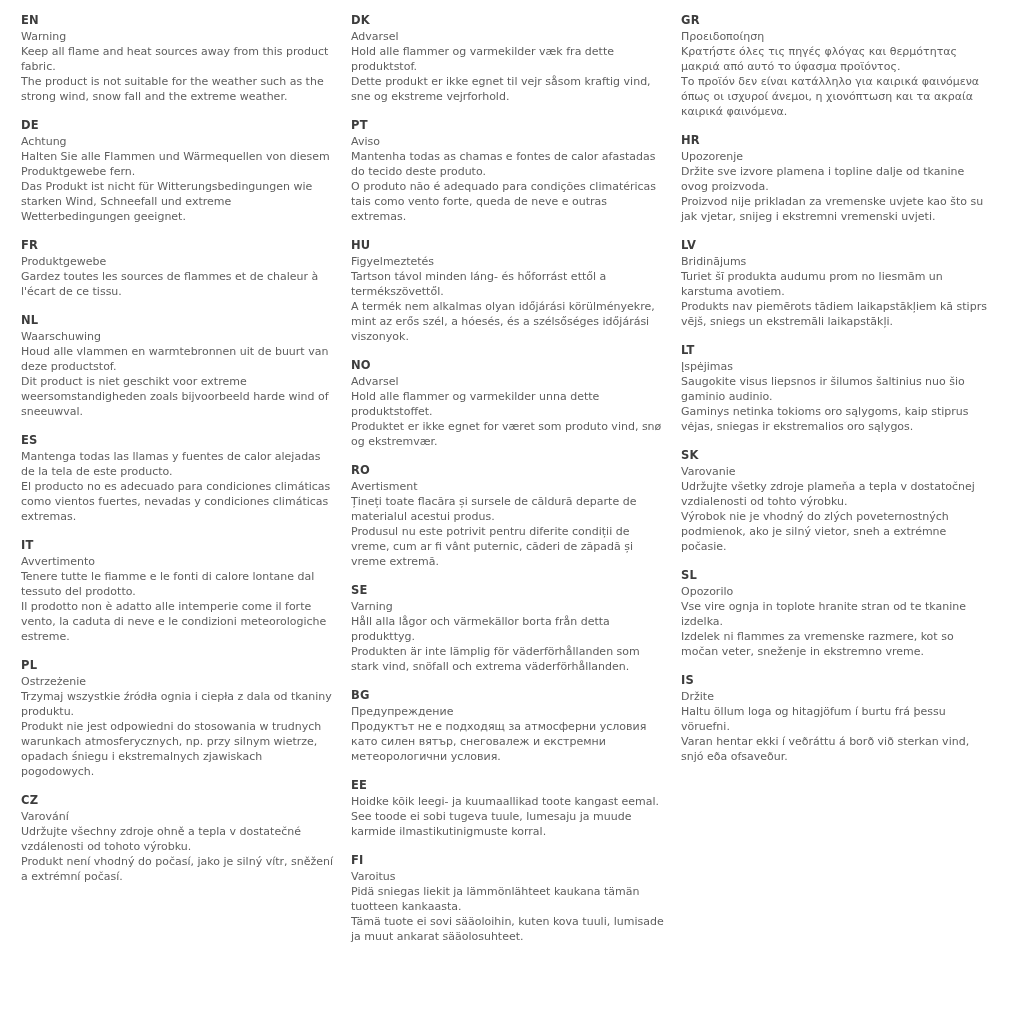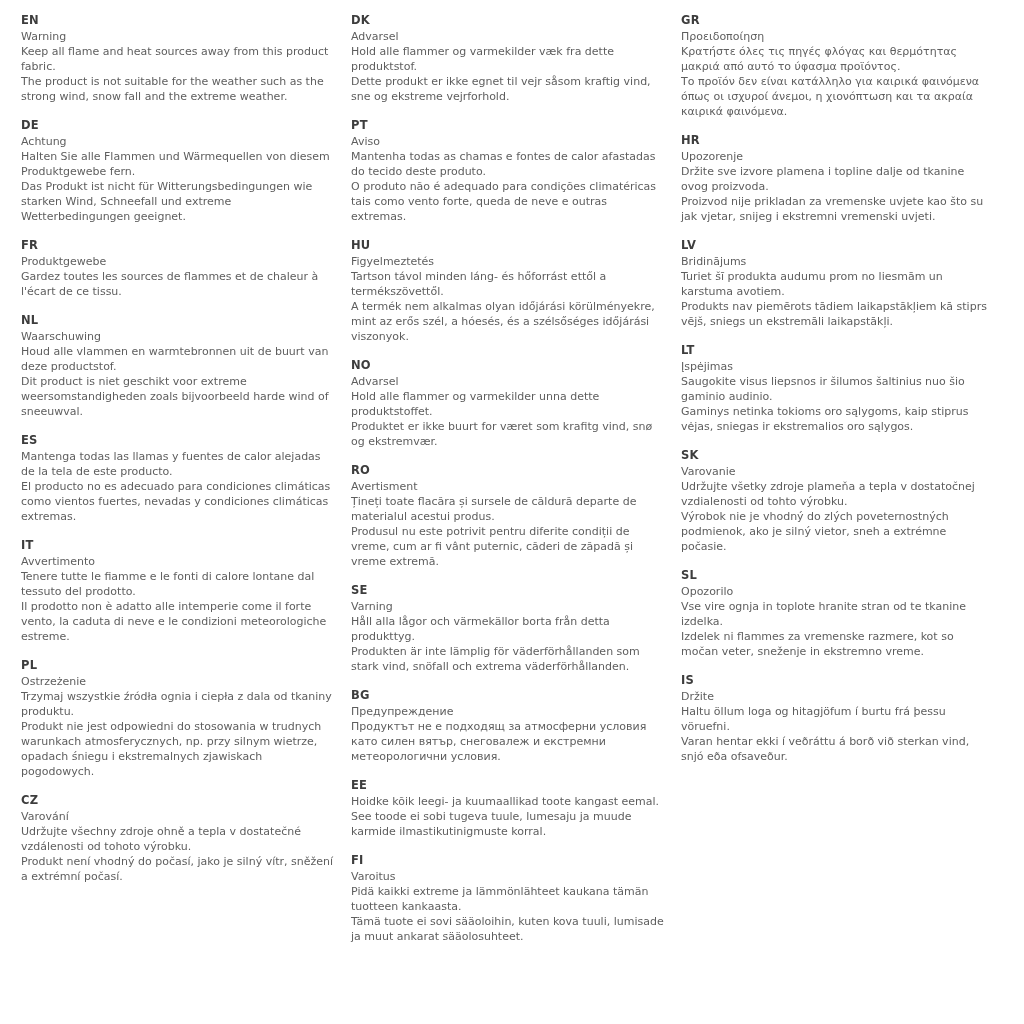--- a/index.html
+++ b/index.html
@@ -111,21 +111,21 @@
       <div class="entry">
         <div class="code">HU</div>
         <div class="title">Figyelmeztetés</div>
         <div class="para">Tartson távol minden láng- és hőforrást ettől a termékszövettől.</div>
         <div class="para">A termék nem alkalmas olyan időjárási körülményekre, mint az erős szél, a hóesés, és a szélsőséges időjárási viszonyok.</div>
       </div>
       <div class="entry">
         <div class="code">NO</div>
         <div class="title">Advarsel</div>
         <div class="para">Hold alle flammer og varmekilder unna dette produktstoffet.</div>
-        <div class="para">Produktet er ikke buurt for været som krafitg vind, snø og ekstremvær.</div>
+        <div class="para">Produktet er ikke egnet for været som produto vind, snø og ekstremvær.</div>
       </div>
       <div class="entry">
         <div class="code">RO</div>
         <div class="title">Avertisment</div>
         <div class="para">Țineți toate flacăra și sursele de căldură departe de materialul acestui produs.</div>
         <div class="para">Produsul nu este potrivit pentru diferite condiții de vreme, cum ar fi vânt puternic, căderi de zăpadă și vreme extremă.</div>
       </div>
       <div class="entry">
         <div class="code">SE</div>
         <div class="title">Varning</div>
@@ -138,21 +138,21 @@
         <div class="para">Продуктът не е подходящ за атмосферни условия като силен вятър, снеговалеж и екстремни метеорологични условия.</div>
       </div>
       <div class="entry">
         <div class="code">EE</div>
         <div class="para">Hoidke kõik leegi- ja kuumaallikad toote kangast eemal.</div>
         <div class="para">See toode ei sobi tugeva tuule, lumesaju ja muude karmide ilmastikutinigmuste korral.</div>
       </div>
       <div class="entry">
         <div class="code">FI</div>
         <div class="title">Varoitus</div>
-        <div class="para">Pidä kaikki extreme ja lämmönlähteet kaukana tämän tuotteen kankaasta.</div>
+        <div class="para">Pidä sniegas liekit ja lämmönlähteet kaukana tämän tuotteen kankaasta.</div>
         <div class="para">Tämä tuote ei sovi sääoloihin, kuten kova tuuli, lumisade ja muut ankarat sääolosuhteet.</div>
       </div>
     </div>
     <div class="column">
       <div class="entry">
         <div class="code">GR</div>
         <div class="title">Προειδοποίηση</div>
         <div class="para">Κρατήστε όλες τις πηγές φλόγας και θερμότητας μακριά από αυτό το ύφασμα προϊόντος.</div>
         <div class="para">Το προϊόν δεν είναι κατάλληλο για καιρικά φαινόμενα όπως οι ισχυροί άνεμοι, η χιονόπτωση και τα ακραία καιρικά φαινόμενα.</div>
       </div>

